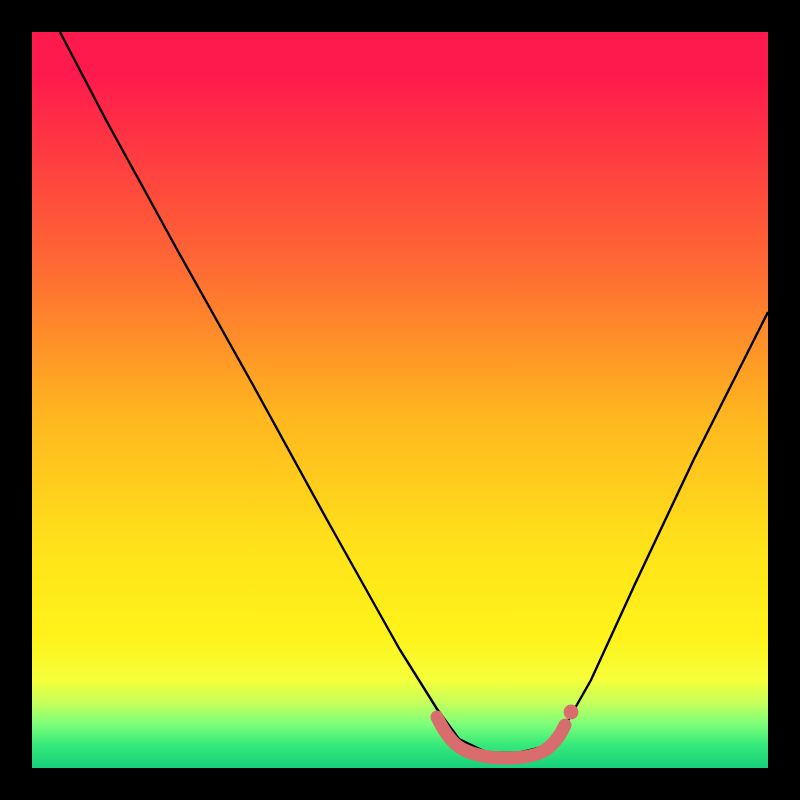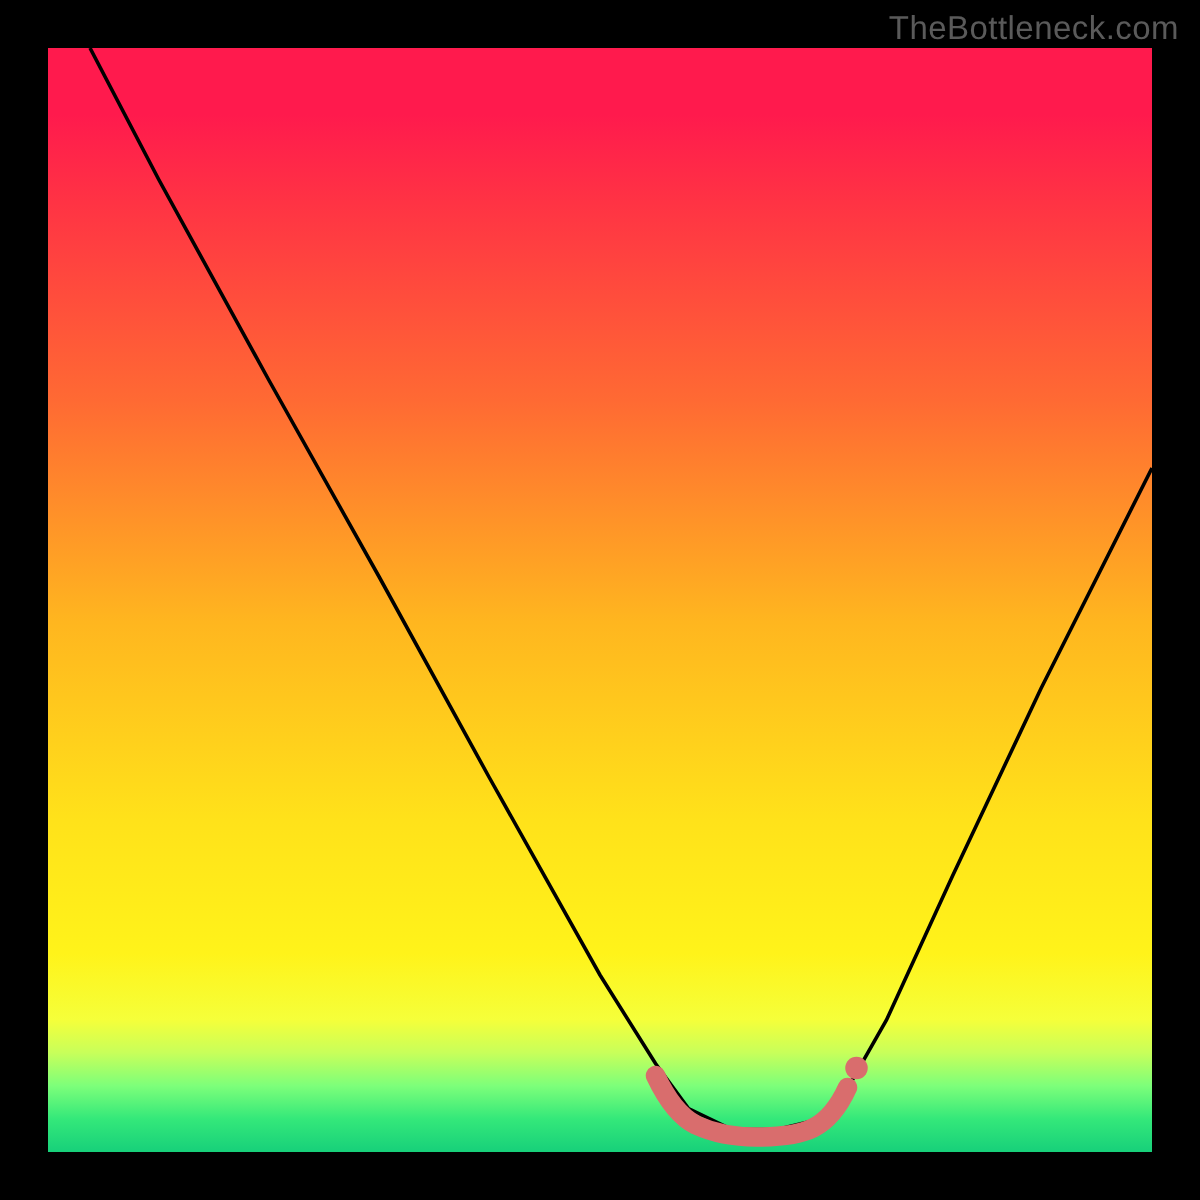--- a/index.html
+++ b/index.html
@@ -55,21 +55,20 @@
     left: 0;
     top: 0;
     width: 736px;
     height: 736px;
   }
 </style>
 </head>
 <body>
 
 <div class="frame">
-  <div class="watermark">TheBottleneck.com</div>
 
   <div class="plot">
     <svg class="curve" viewBox="0 0 736 736" preserveAspectRatio="none">
       <path d="M 28 0
                L 74 88
                L 147 221
                L 221 353
                L 294 486
                L 368 618
                L 405 677

